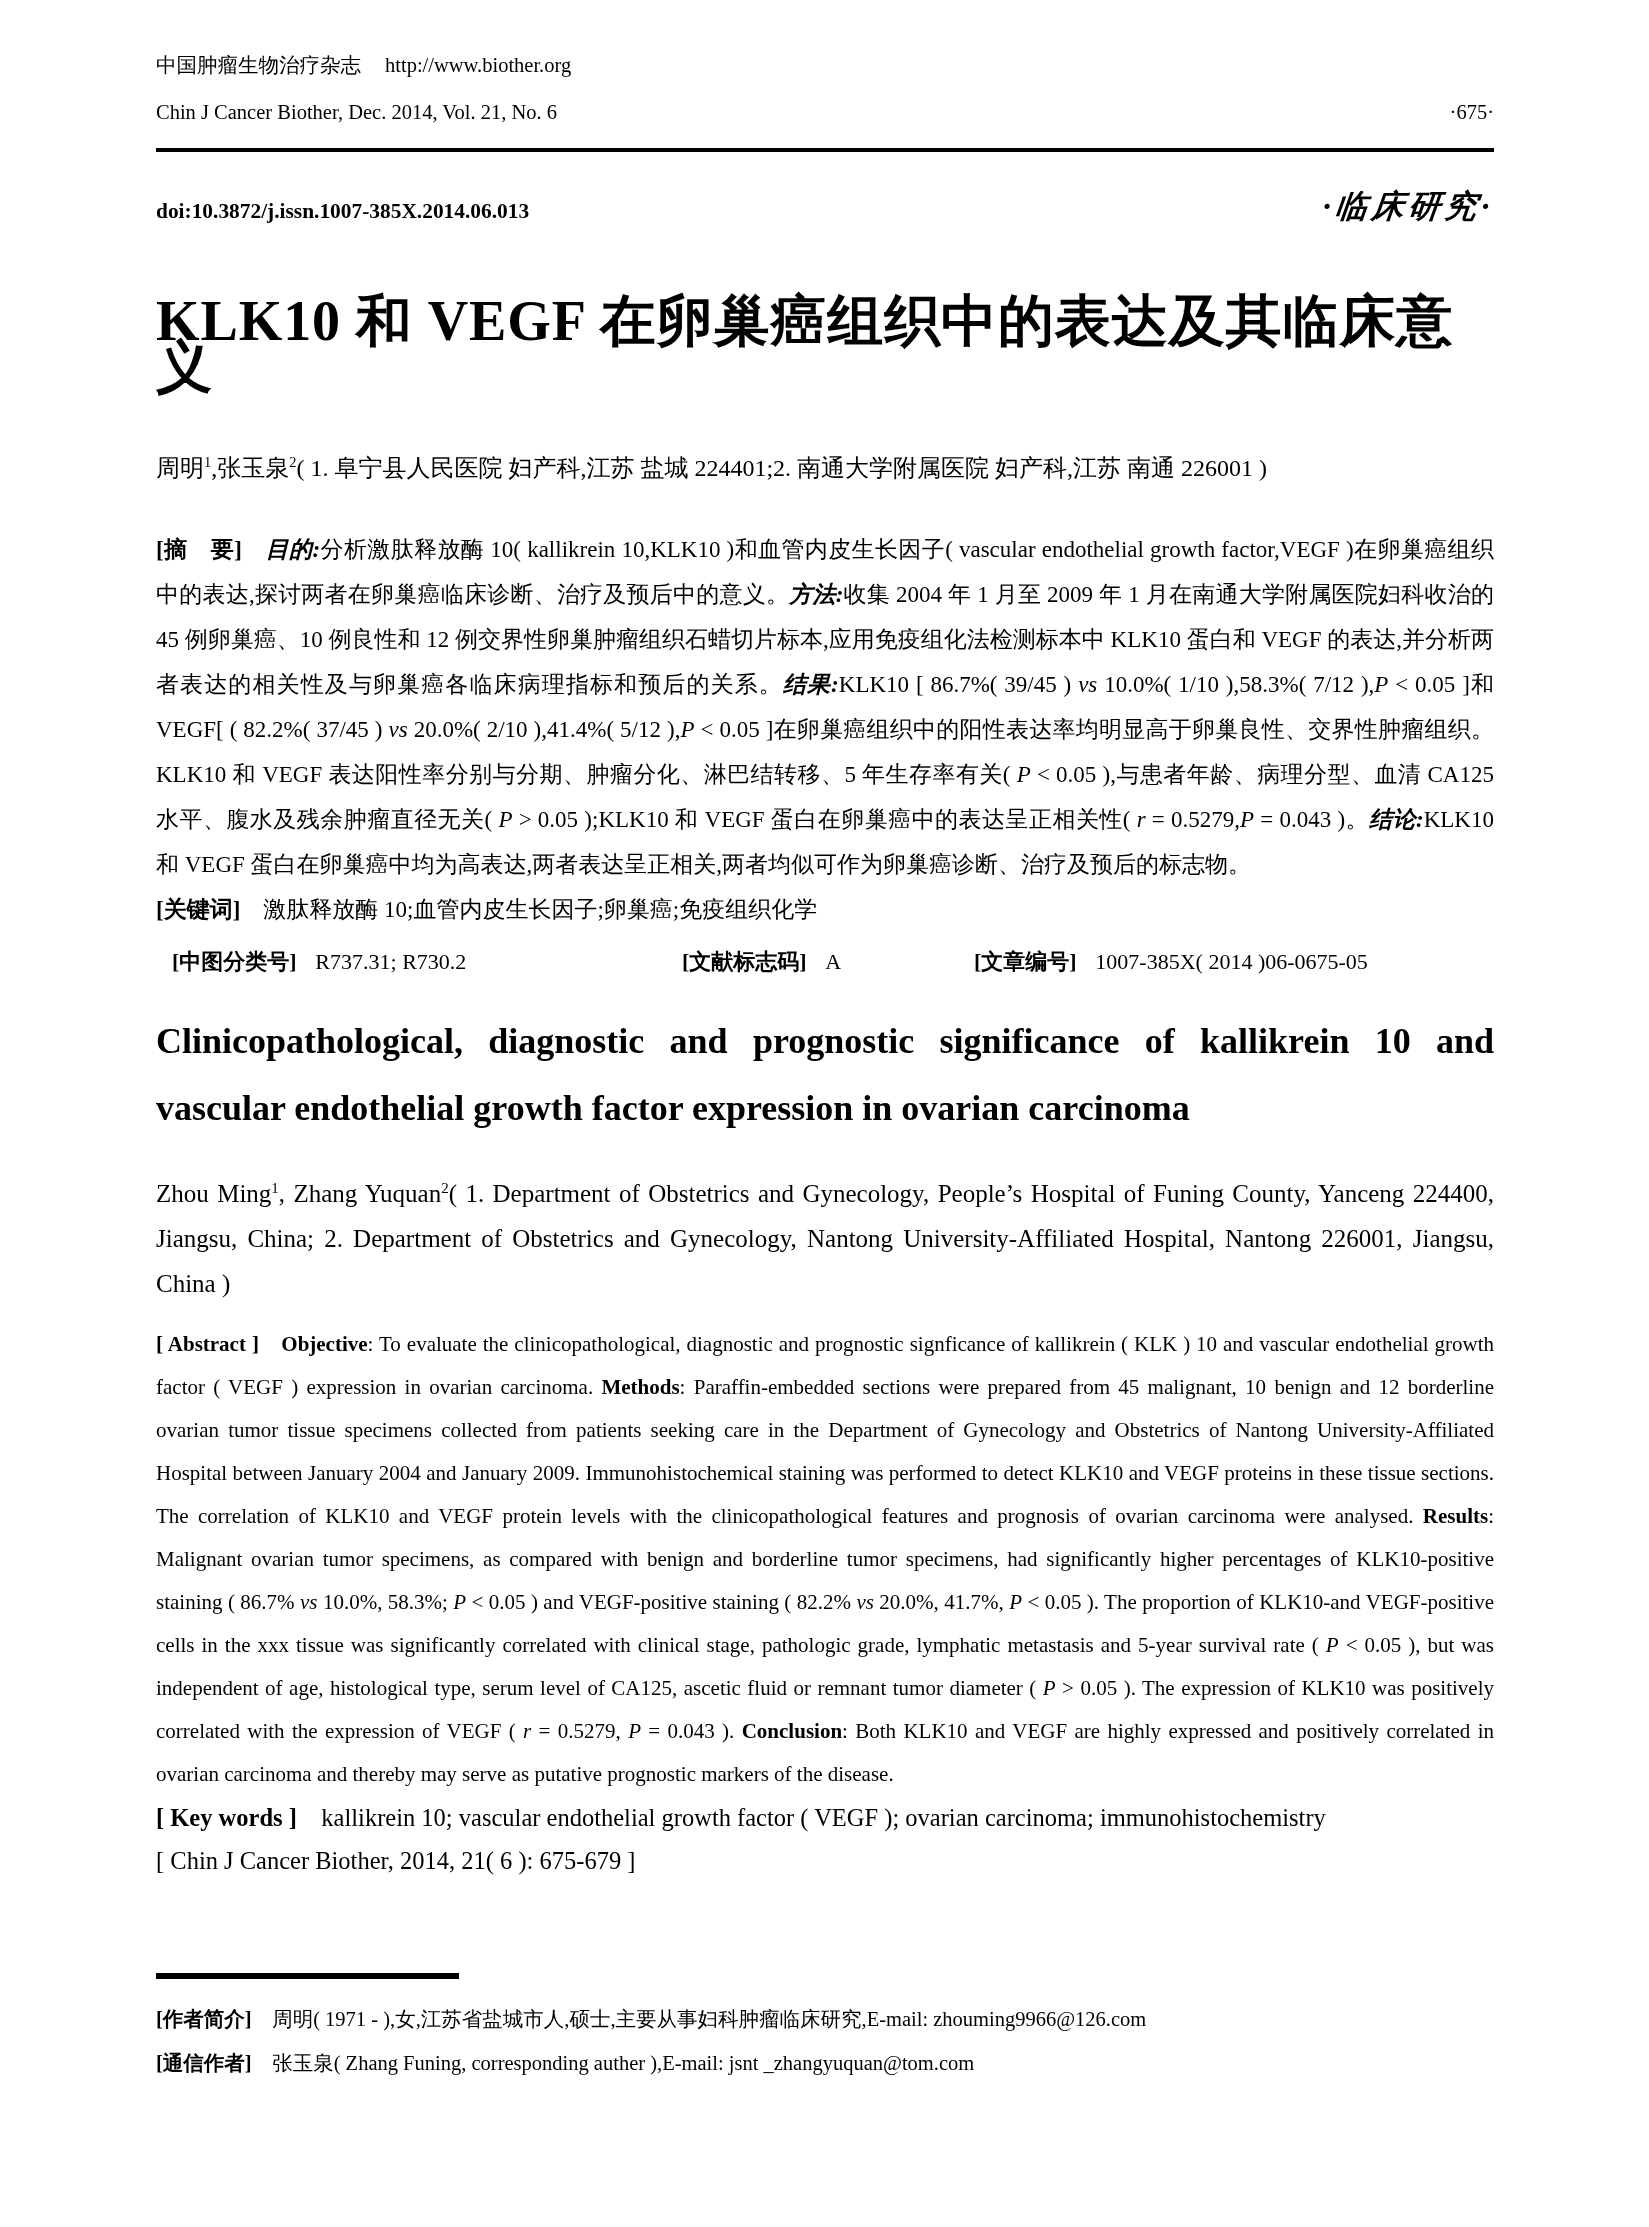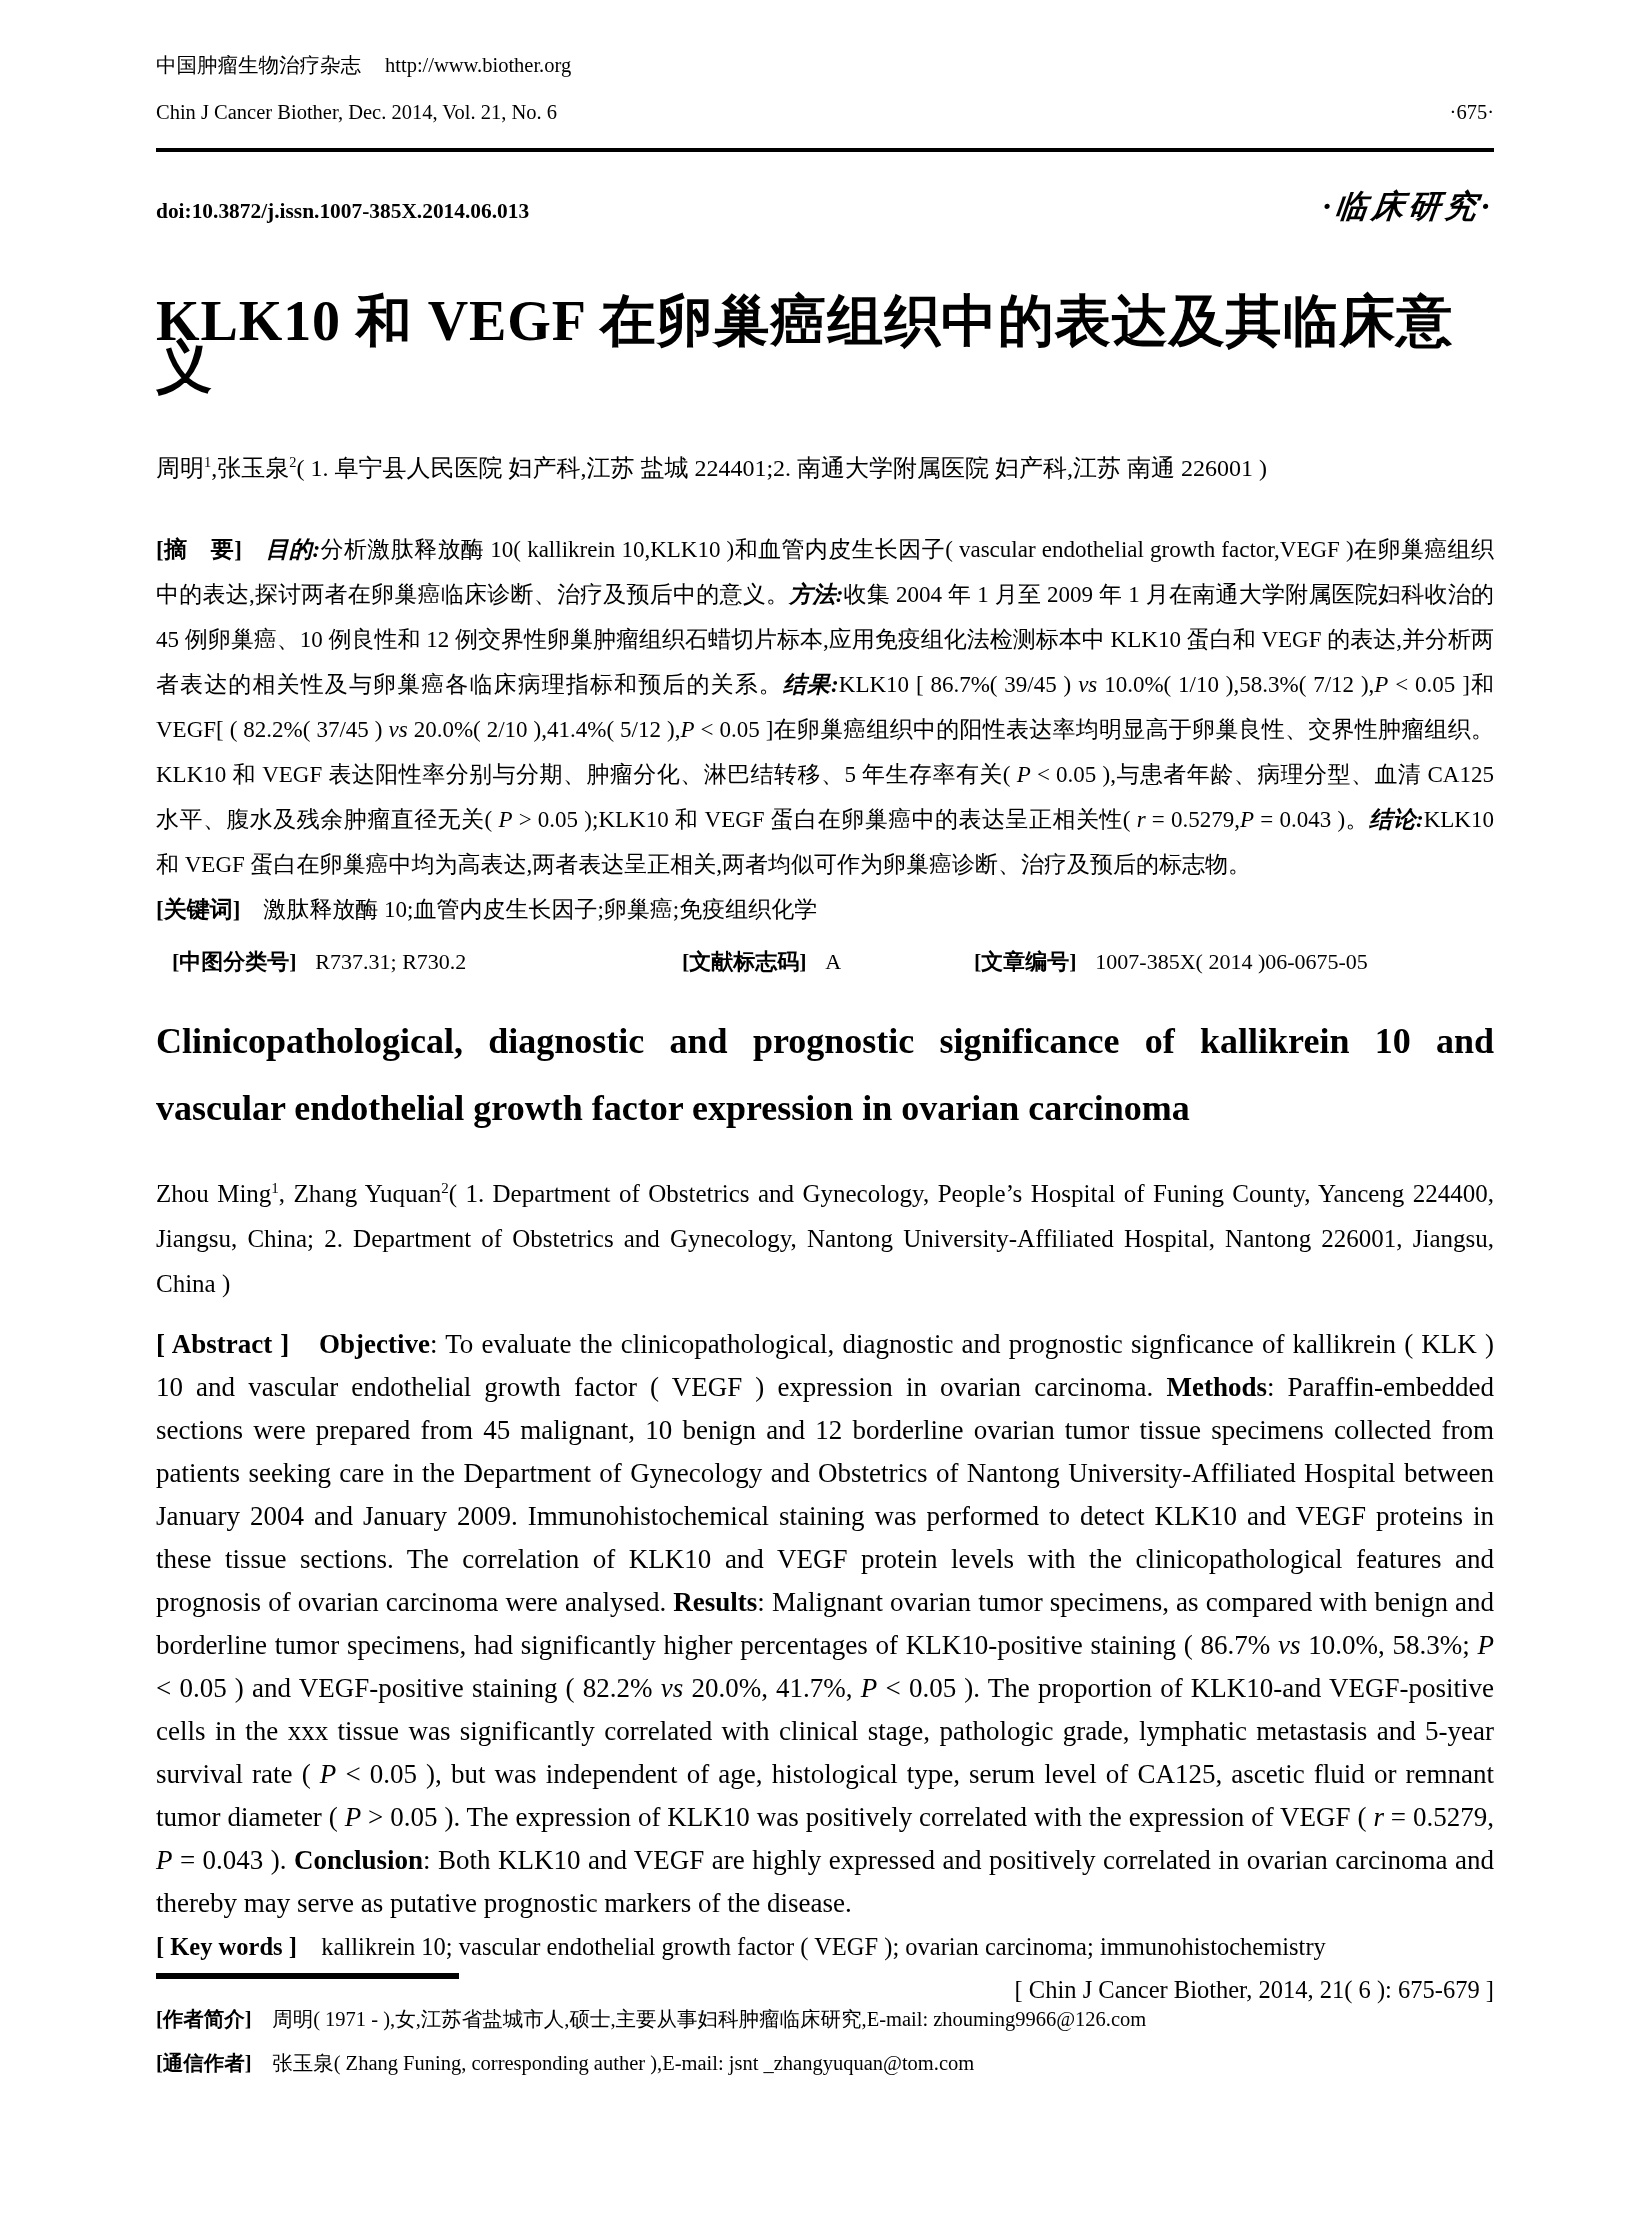--- a/index.html
+++ b/index.html
@@ -36,23 +36,23 @@
   .class-item{position:absolute;top:10.7px;white-space:nowrap;}
   .class-item .lbl{font-weight:bold;}
   .class-item .val{padding-left:18.7px;}
   .ci-0{left:16px;}
   .ci-1{left:526px;}
   .ci-2{left:818px;}
 
   h2.title-en{margin:26px 0 0;font-size:36px;line-height:67px;font-weight:bold;text-align:justify;}
   .authors-en{margin:29px 0 0;font-size:25px;line-height:45px;text-align:justify;}
 
-  .abs-en{margin:17px 0 0;font-size:27px;line-height:43px;text-align:justify;}
+  .abs-en{margin:17px 0 0;font-size:21px;line-height:43px;text-align:justify;}
   .kw-en{margin:0;font-size:24.5px;line-height:43px;text-align:justify;}
-  .citation{margin:0;font-size:24.5px;line-height:43px;text-align:right;}
+  .citation{margin:0;font-size:24.5px;line-height:43px;text-align:left;}
 
   
   .footer{position:absolute;left:156px;right:156px;top:1973px;font-size:20.5px;}
   .foot-rule{width:303px;height:5.8px;background:#000;margin-bottom:27px;}
   .footer p{margin:0 0 18px;line-height:26px;}
 
   
   .rt-b{font-weight:bold;}
   .rt-i{font-style:italic;}
   .rt-bi{font-weight:bold;font-style:italic;}

